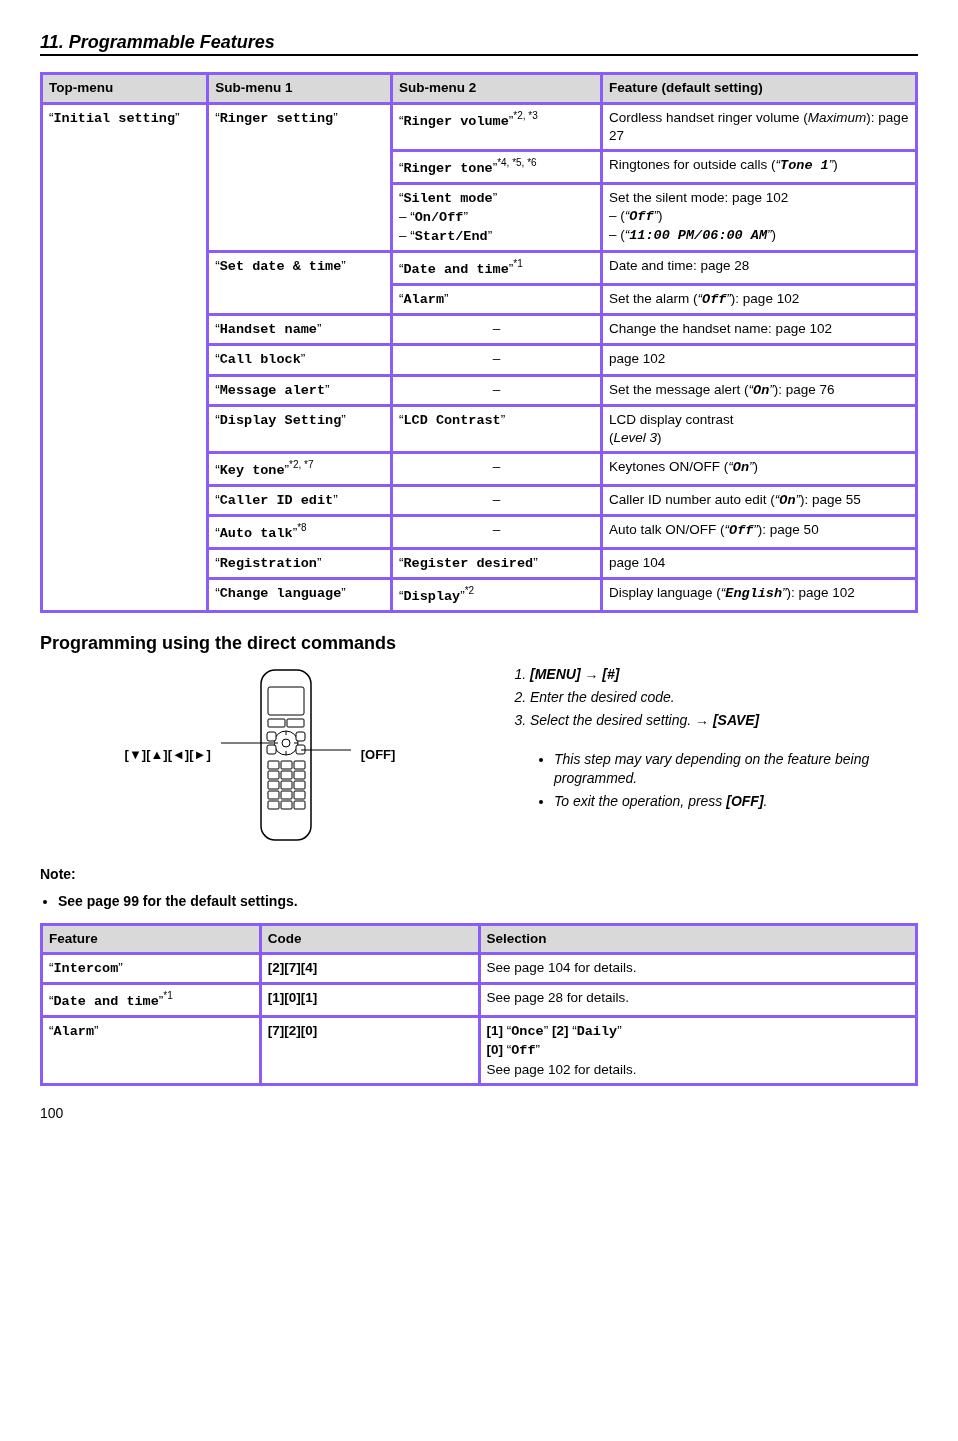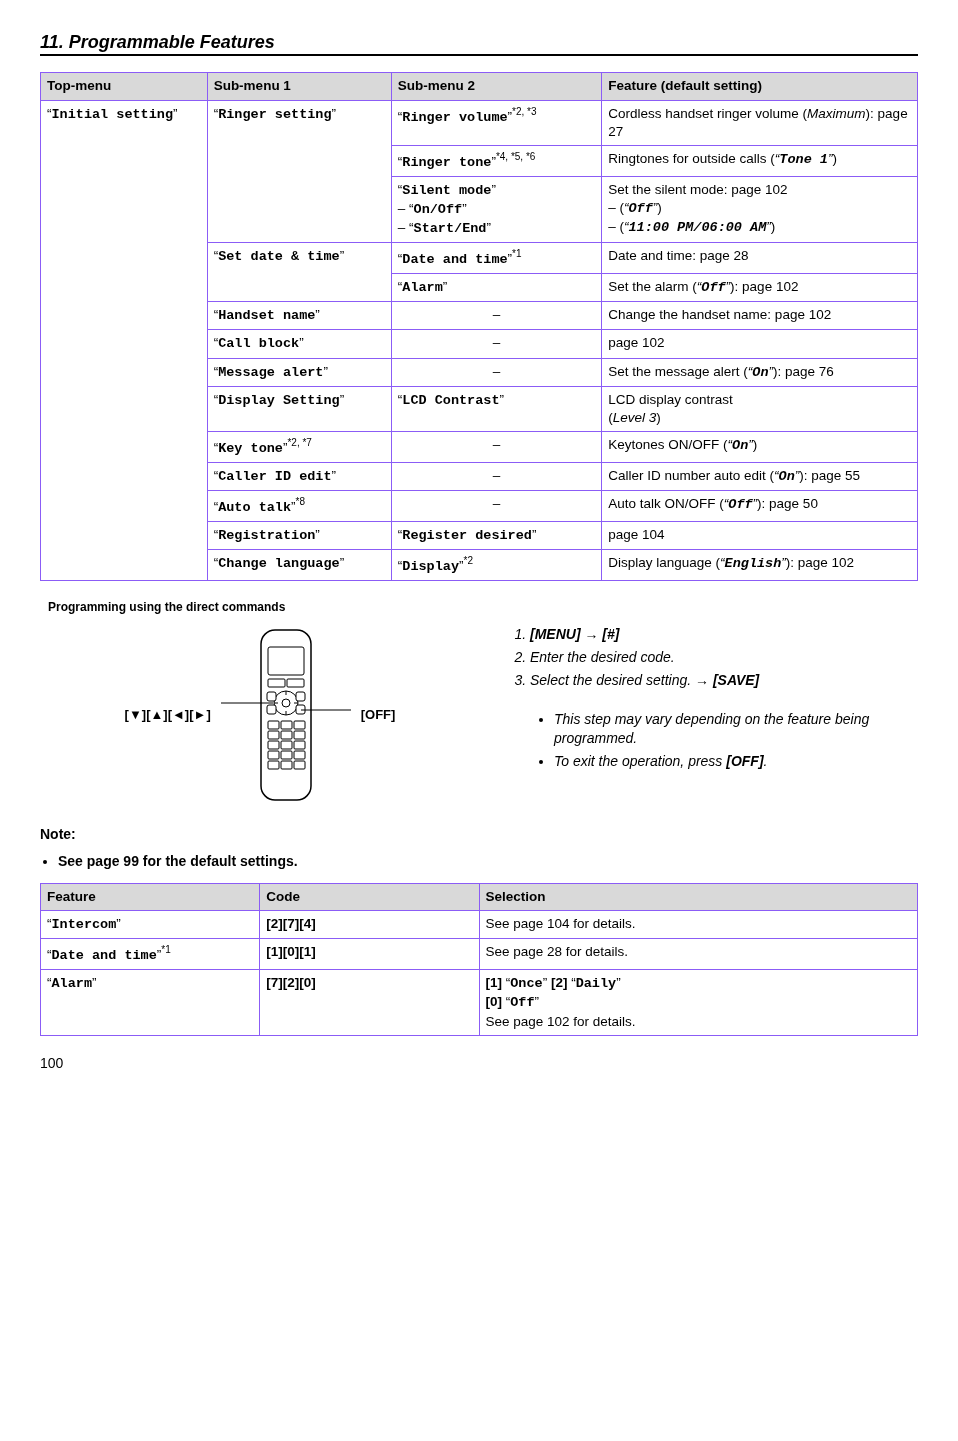--- a/index.html
+++ b/index.html
@@ -21,37 +21,37 @@
     border: none;
     border-top: 2.5px solid #000;
     margin: 0 0 16px 0;
   }
   table.feature {
     width: 100%;
     border-collapse: collapse;
     margin-bottom: 18px;
   }
   table.feature th, table.feature td {
-    border: 1px solid #8b5cf6;
+    border: 3px solid #8b5cf6;
     padding: 4px 6px;
     vertical-align: top;
     text-align: left;
     font-size: 13.5px;
   }
   table.feature th {
     background: #d9d9d9;
     font-weight: bold;
   }
   .mono { font-family: "Courier New", monospace; font-weight: bold; }
   .sup { vertical-align: super; font-size: 10px; }
   .center { text-align: center !important; }
   h4.subhead {
-    font-size: 12px;
-    font-weight: bold;
-    margin: 0 0 10px 8px;
+    font-size: 18px;
+    font-weight: bold;
+    margin: 0 0 10px 0;
   }
   .row {
     display: flex;
     gap: 30px;
     margin-bottom: 20px;
   }
   .col-left {
     flex: 0 0 440px;
     display: flex;
     align-items: center;

